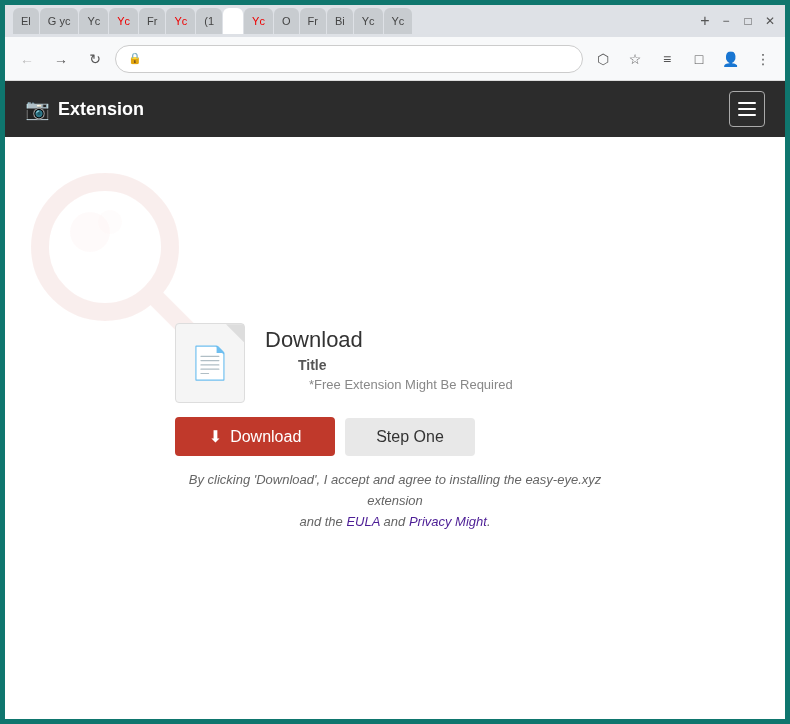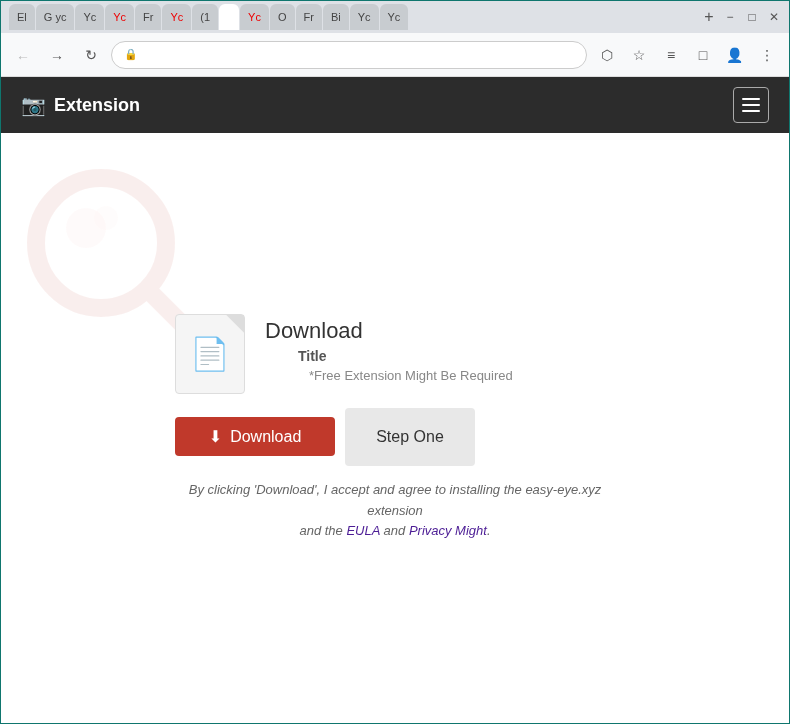--- a/index.html
+++ b/index.html
@@ -1,19 +1,19 @@
 <!DOCTYPE html>
 <html><head>
   <meta charset="utf-8">
   <style>
     * { margin: 0; padding: 0; box-sizing: border-box; }
     body { font-family: Arial, sans-serif; background: #f0f0f0; width: 790px; height: 724px; overflow: hidden; }
 
     
-    .browser-window { width: 790px; height: 724px; background: #fff; display: flex; flex-direction: column; border: 1px solid #0f766e; }
+    .browser-window { width: 790px; height: 724px; background: #fff; display: flex; flex-direction: column; border: 5px solid #0f766e; }
 
     .title-bar {
       height: 32px;
       background: #dee1e6;
       display: flex;
       align-items: center;
       padding: 0 8px;
       justify-content: space-between;
     }
     .title-bar-left { display: flex; align-items: center; gap: 4px; flex: 1; overflow: hidden; }
@@ -180,21 +180,21 @@
       gap: 8px;
       font-weight: 500;
       min-width: 160px;
       justify-content: center;
     }
     .btn-step {
       background: #e8e8e8;
       color: #333;
       border: none;
       border-radius: 4px;
-      padding: 20px 28px;
+      padding: 10px 28px;
       font-size: 16px;
       cursor: pointer;
       min-width: 130px;
     }
 
     .card-disclaimer {
       font-size: 13px;
       color: #666;
       font-style: italic;
       text-align: center;

